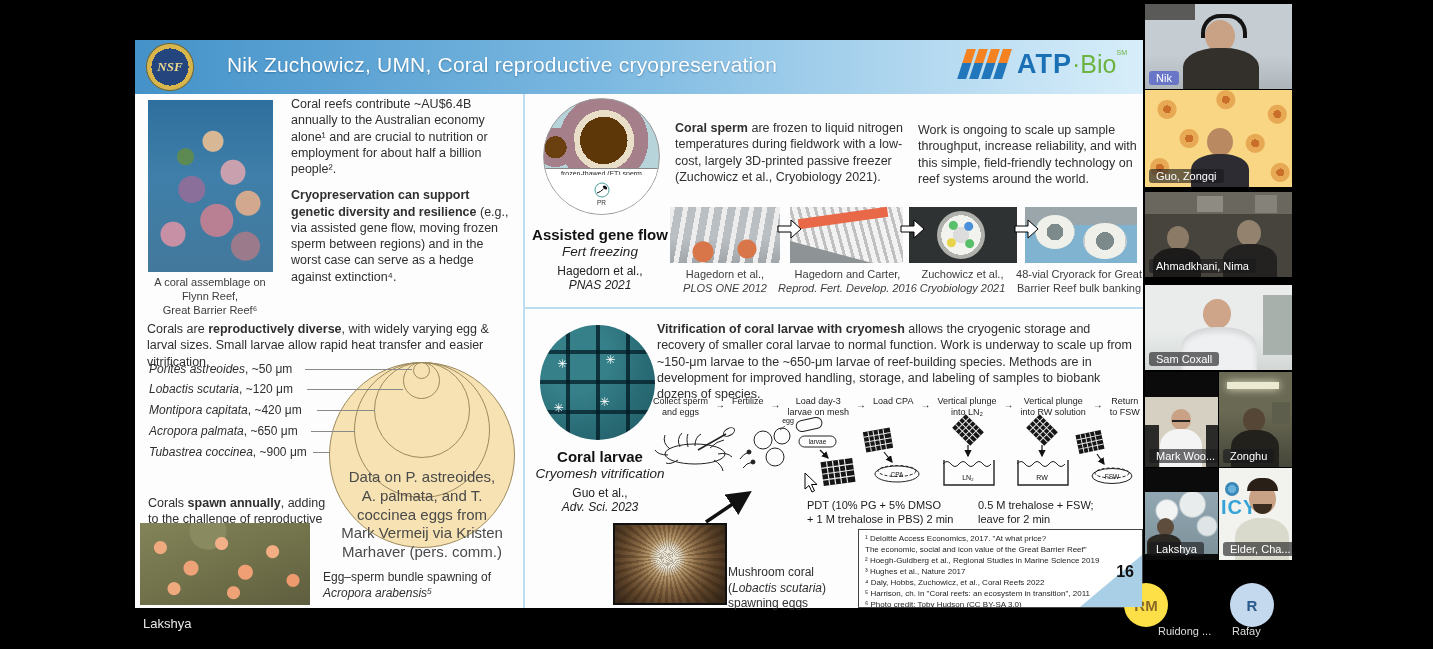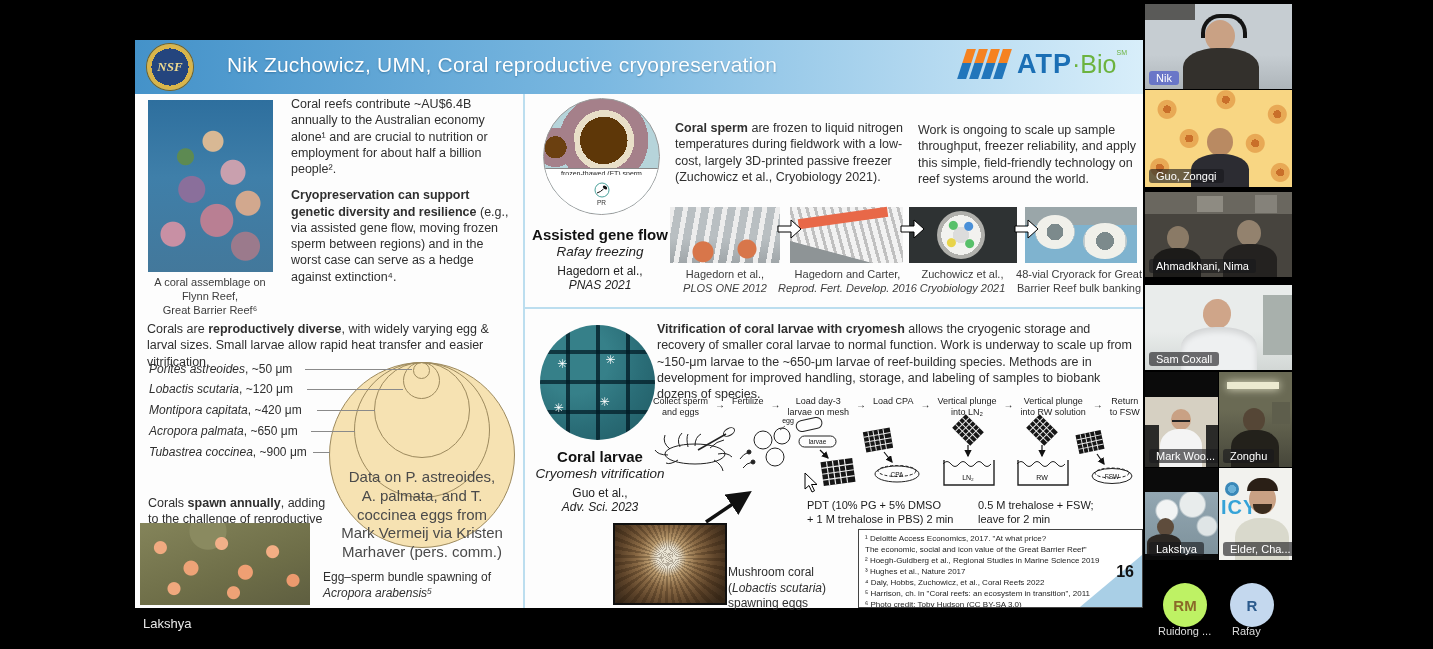--- a/index.html
+++ b/index.html
@@ -178,25 +178,25 @@
         <svg width="22" height="16" viewBox="0 0 22 16">
           <circle cx="11" cy="8" r="7" fill="none" stroke="#4aa09a"></circle>
           <ellipse cx="14" cy="5.5" rx="2.4" ry="1.6" transform="rotate(35 14 5.5)" fill="#111"></ellipse>
           <path d="M12.5,7 q-3,3 -6.5,4" stroke="#111" fill="none"></path>
         </svg>
         <span class="prlbl">PR</span>
       </div>
     </div>
     <div class="secthead" style="left:395px;top:186px;width:140px">
       <div class="t1">Assisted gene flow</div>
-      <div class="t2">Rafay freezing</div>
+      <div class="t2">Fert freezing</div>
       <div class="t3"><span>Hagedorn et al.,</span><br><span class="it">PNAS 2021</span></div>
     </div>
     <div class="tb" style="left:540px;top:80px;width:238px"><b>Coral sperm</b><span> are frozen to liquid nitrogen temperatures during fieldwork with a low-cost, largely 3D-printed passive freezer (Zuchowicz et al., Cryobiology 2021).</span></div>
-    <div class="tb" style="left:783px;top:82px;width:224px">Work is ongoing to scale up sample throughput, freezer reliability, and apply this simple, field-friendly technology on reef systems around the world.</div>
+    <div class="tb" style="left:783px;top:82px;width:224px">Work is ongoing to scale up sample throughput, increase reliability, and with this simple, field-friendly technology on reef systems around the world.</div>
 
     <div class="strip-photo" style="left:535px;width:110px;background:
         radial-gradient(circle at 30% 80%,#d8764a 0 10px,transparent 11px),
         radial-gradient(circle at 70% 75%,#d8764a 0 9px,transparent 10px),
         repeating-linear-gradient(100deg,#ededed 0 5px,transparent 5px 13px),
         linear-gradient(180deg,#b9bfc2 0 55%,#a0a6a9 100%)"></div>
     <div class="strip-photo" style="left:655px;width:113px;background:
         linear-gradient(15deg,#8e9496 0 25%,transparent 26%),
         repeating-linear-gradient(75deg,#f2f2f2 0 5px,#c0c0c0 5px 8px),
         linear-gradient(180deg,#c4c9cb,#9aa0a3)">
@@ -446,21 +446,21 @@
       <span class="icytext">ICY</span>
       <div class="abs" style="left:6px;top:14px;width:14px;height:14px;border-radius:50%;background:radial-gradient(circle,#6cb2d8 0 40%,#3a88b8 40% 100%)"></div>
       <div class="head" style="left:30px;top:16px;width:27px;height:30px;background:#c9a184"></div>
       <div class="abs" style="left:28px;top:10px;width:31px;height:13px;border-radius:14px 14px 0 0;background:#2a1f16"></div>
       <div class="abs" style="left:34px;top:36px;width:19px;height:10px;border-radius:0 0 9px 9px;background:#3a2c1e"></div>
       <div class="torso" style="left:16px;top:50px;width:54px;height:42px;background:#d9d9cc"></div>
     </div>
     <span class="vlabel">Elder, Cha...</span>
   </div>
 
-  <div class="avatar" style="left:1163px;top:583px;background:#bef264;color:#8a6a28">
+  <div class="avatar" style="left:1124px;top:583px;background:#fde047;color:#8a6a28">
       <span>RM</span>
     </div>
   <div class="avname" style="left:1158px;top:625px">Ruidong ...</div>
   <div class="avatar" style="left:1230px;top:583px;background:#c4d8ee;color:#2b5a8c">
       <span>R</span>
     </div>
   <div class="avname" style="left:1232px;top:625px">Rafay</div>
 
   <div class="speaker">Lakshya</div>
 </div>

